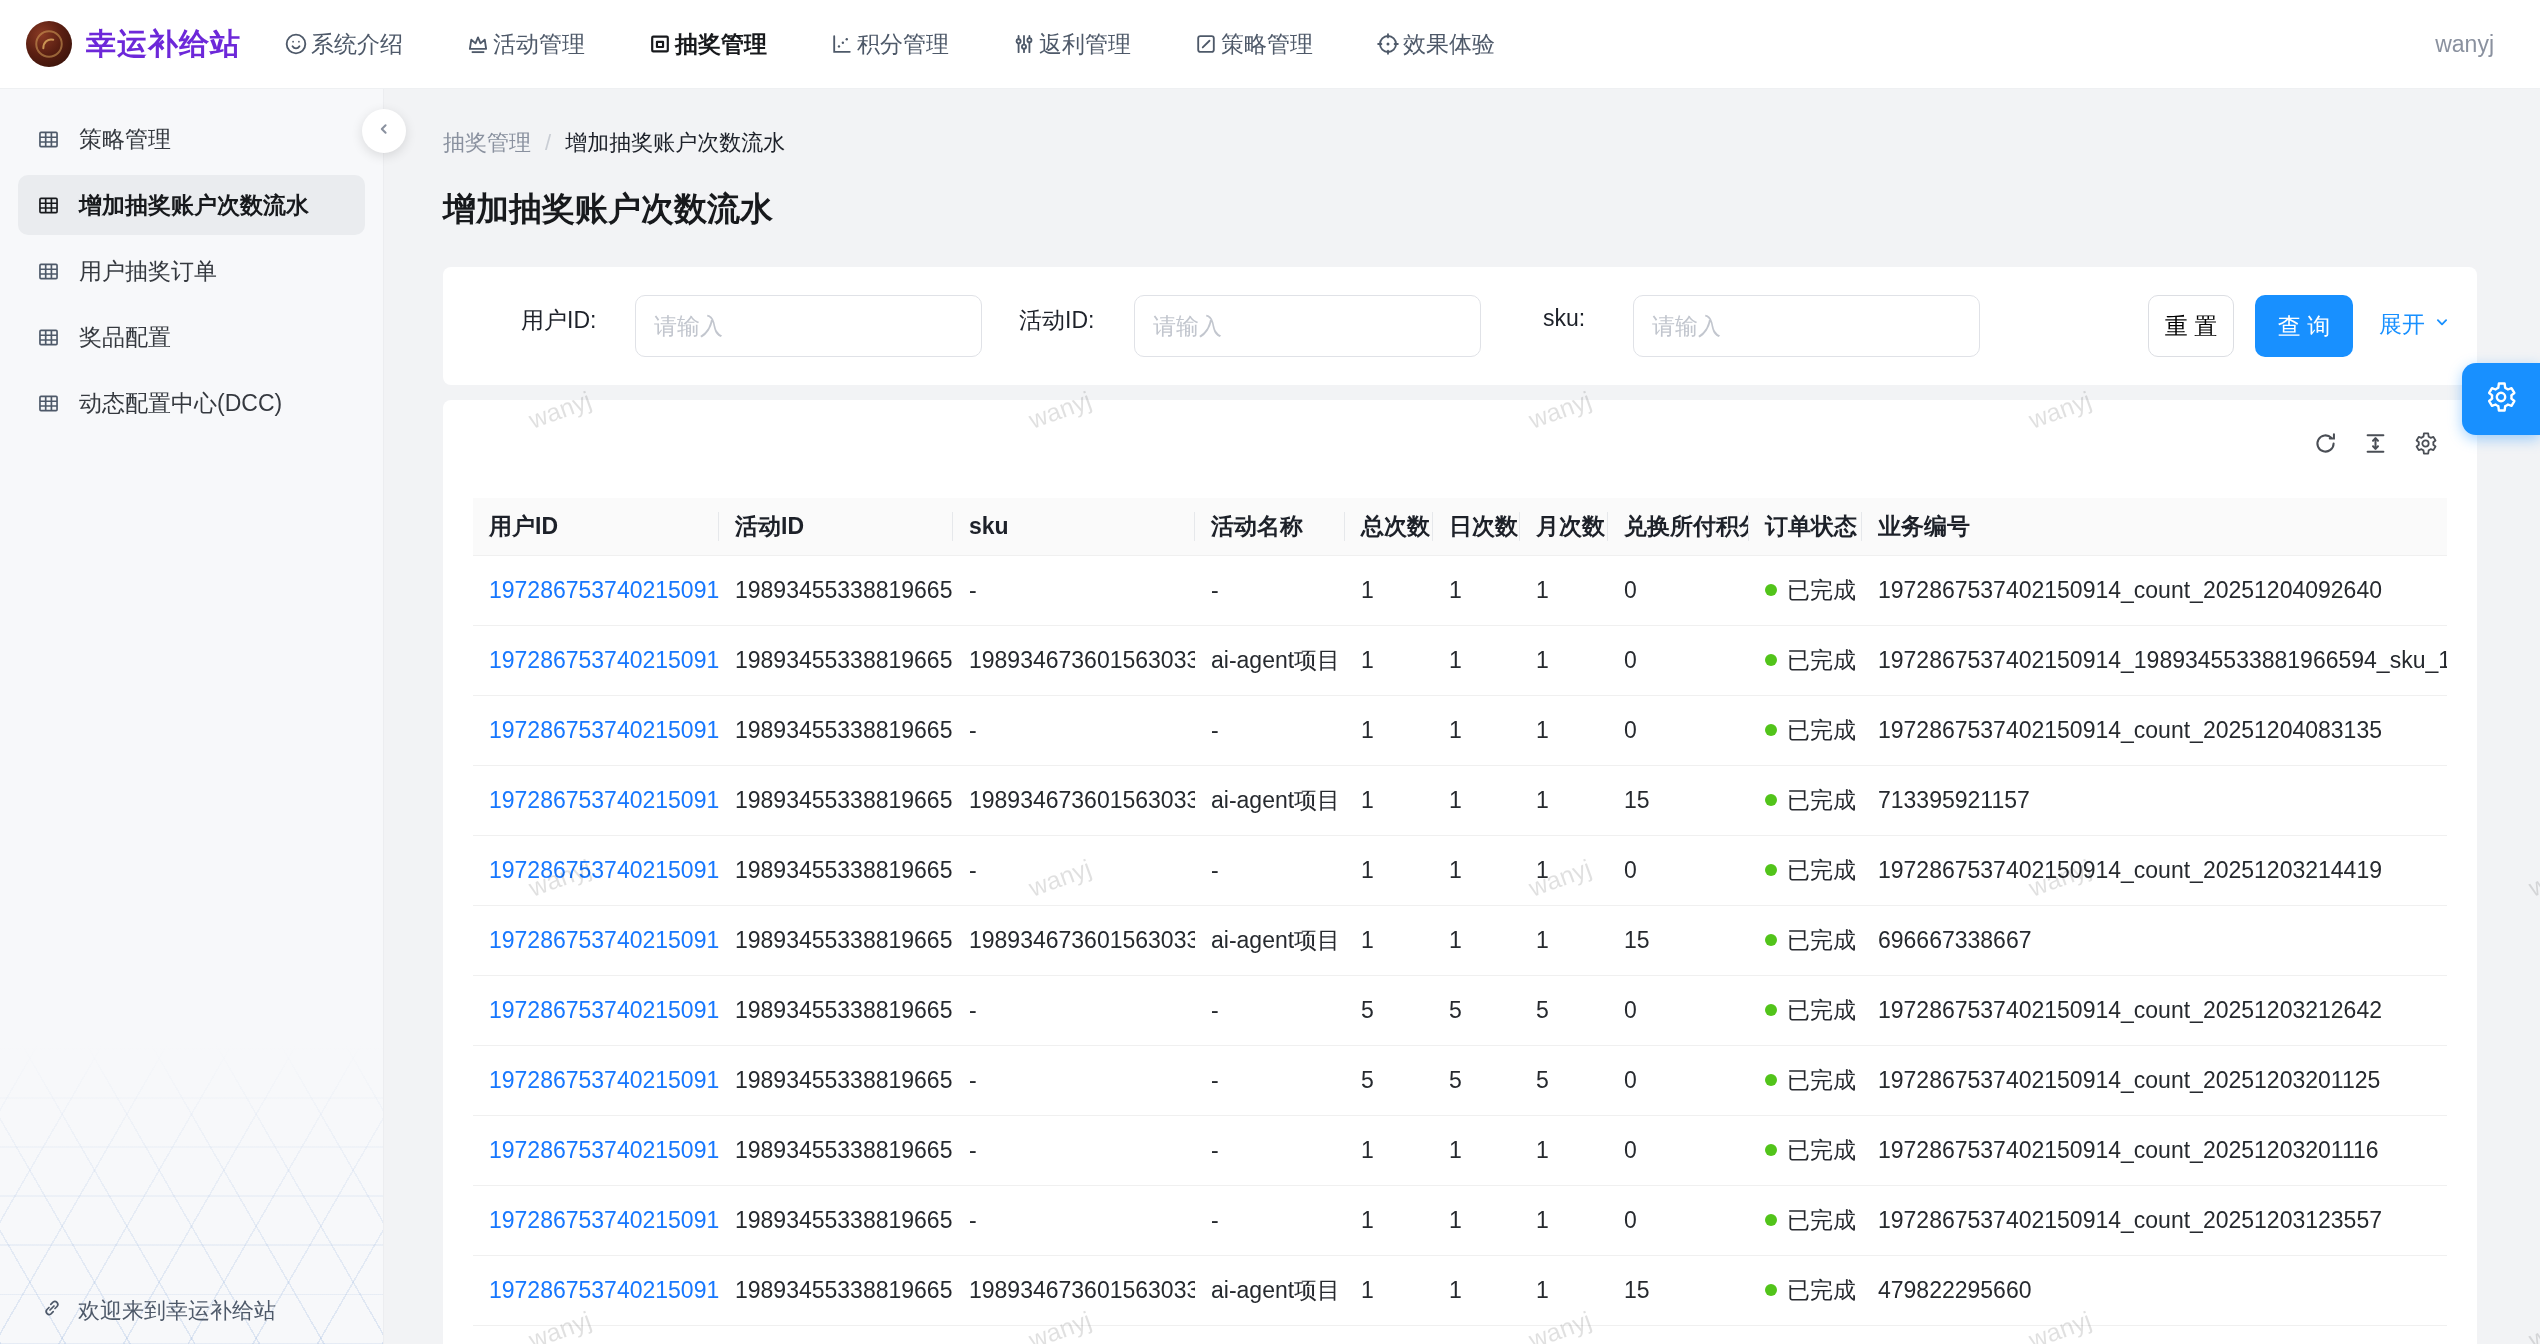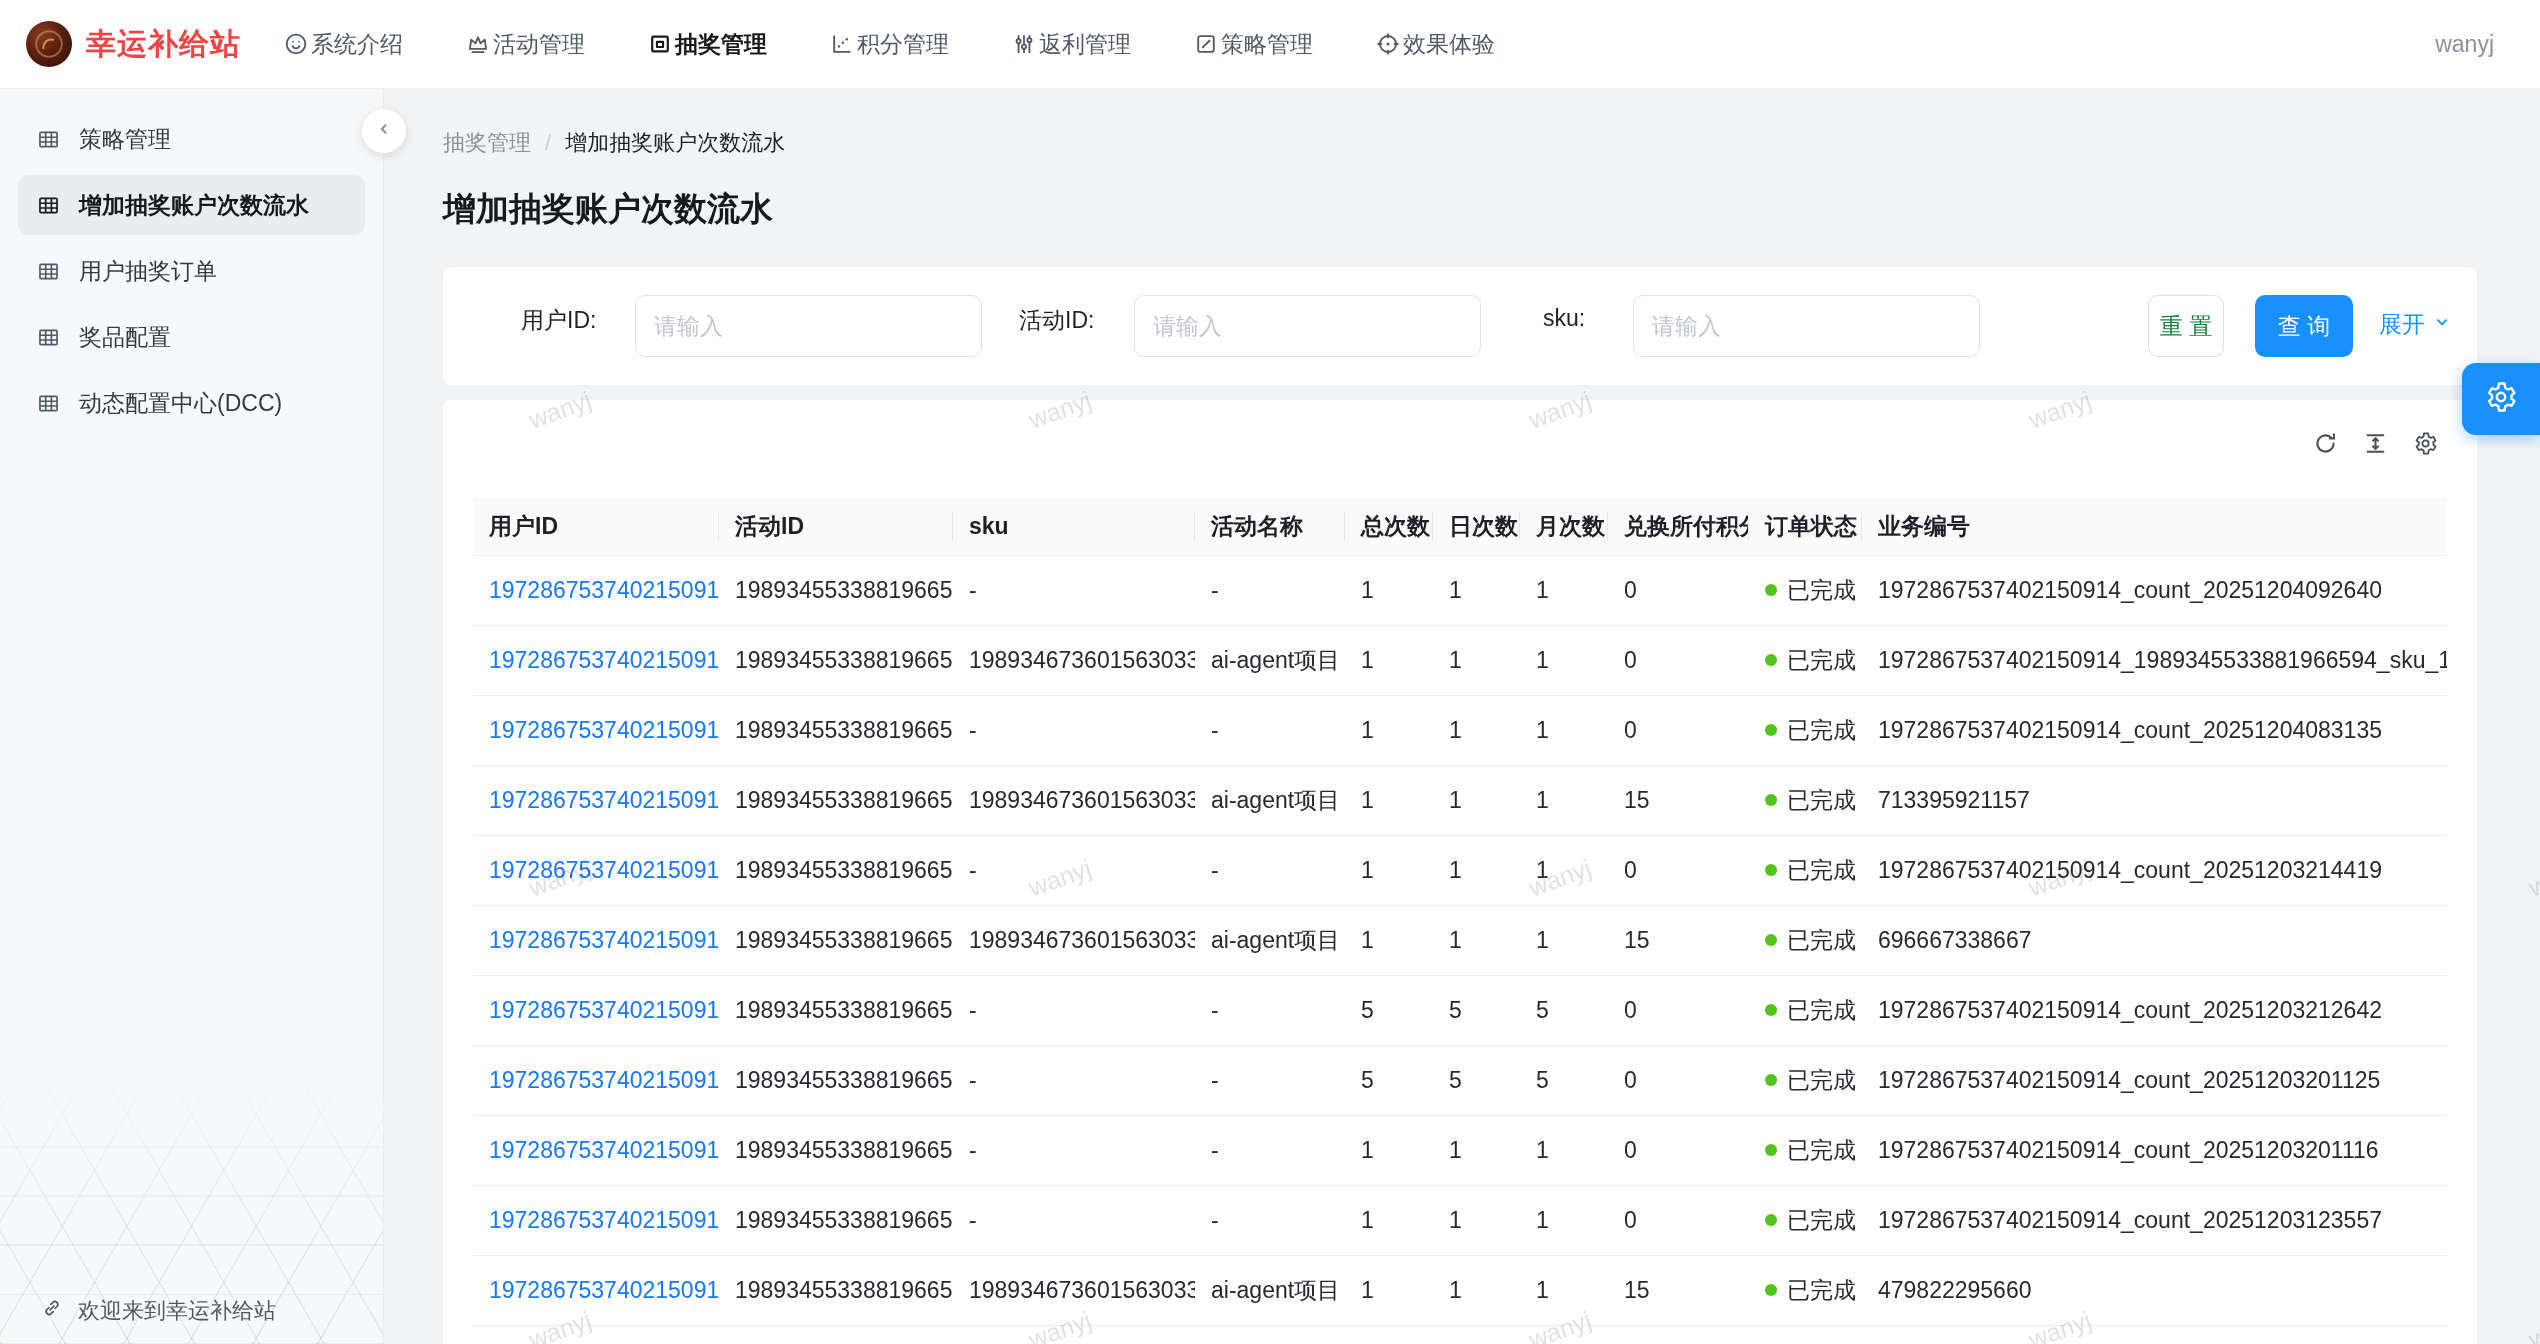--- a/index.html
+++ b/index.html
@@ -9,21 +9,21 @@
 
   
   .navbar { position:absolute; left:0; top:0; width:2540px; height:89px;
     background:#fff; border-bottom:1px solid #eef0f2; display:flex;
     align-items:center; z-index:30; }
   .brand { display:flex; align-items:center; margin-left:26px; }
   .logo { width:46px; height:46px; border-radius:50%;
     background:radial-gradient(circle at 34% 30%, #8a3a24 0%, #5a1f12 45%, #2e0f08 100%);
     position:relative; flex:0 0 auto; }
   .logo svg { position:absolute; inset:6px; }
-  .brand-name { font-size:30px; font-weight:700; color:#ef4444; margin-left:14px; letter-spacing:1px; }
+  .brand-name { font-size:30px; font-weight:700; color:#6d28d9; margin-left:14px; letter-spacing:1px; }
   .nav-items { display:flex; align-items:center; margin-left:42px; gap:62px; }
   .nav-item { display:flex; align-items:center; gap:2px; font-size:23px;
     color:#4e5969; cursor:pointer; white-space:nowrap; }
   .nav-item .ni { display:flex; color:inherit; }
   .nav-item.active { color:#17191c; font-weight:700; }
   .nav-user { margin-left:auto; margin-right:46px; font-size:23px; color:#8a919f; }
 
   
   .sidebar { position:absolute; left:0; top:89px; width:384px; bottom:0;
     background:#f7f8fa; border-right:1px solid #ecedf0; z-index:20; }
@@ -58,21 +58,21 @@
   .card { position:absolute; background:#fff; border-radius:8px; }
   .filter-card { left:59px; top:178px; width:2034px; height:118px; }
   .f-label { position:absolute; top:38px; font-size:23px; color:#1d2129; }
   .f-input { position:absolute; top:28px; height:62px; border:1px solid #e0e2e7; border-radius:10px;
     font-size:23px; padding:0 18px; color:#26292e; outline:none; background:#fff; width:347px;
     font-family:inherit;margin-left:36px; }
   .f-input::placeholder { color:#c2c6ce; }
   .btn { position:absolute; top:28px; height:62px; border-radius:10px; font-size:23px;
     display:flex; align-items:center; justify-content:center; cursor:pointer; border:none;
     font-family:inherit; }
-  .btn-reset { left:1705px; width:76px; background:#fff; border:1px solid #dcdee3; color:#15803d; }
+  .btn-reset { left:1705px; width:86px; background:#fff; border:1px solid #dcdee3; color:#000000; }
   .btn-search { left:1812px; width:98px; background:var(--accent); color:#fff; }
   .expand-link { position:absolute; left:1936px; top:42px; display:flex; align-items:center; gap:6px;
     color:var(--accent); font-size:23px; cursor:pointer; }
 
   .table-card { left:59px; top:311px; width:2034px; height:1000px; border-radius:8px 8px 0 0; }
   .tbl-toolbar { position:absolute; top:30px; right:38px; display:flex; gap:23px; align-items:center; }
   .tool-icon { width:27px; height:27px; color:#4a4e55; cursor:pointer; display:flex; }
 
   .tbl-wrap { position:absolute; left:30px; right:30px; top:98px; bottom:0; overflow:hidden; }
   table { border-collapse:collapse; table-layout:fixed; width:2150px; }

